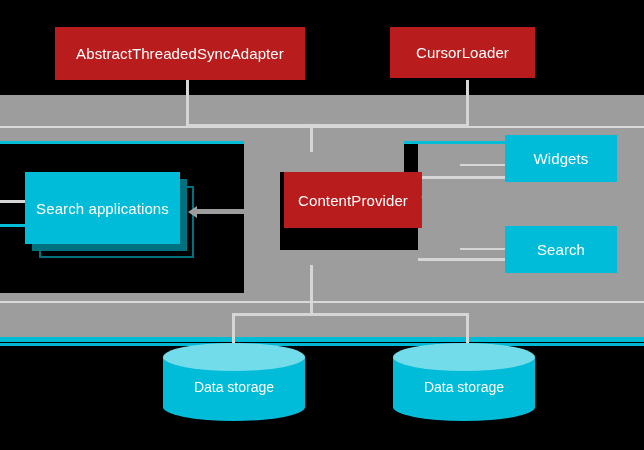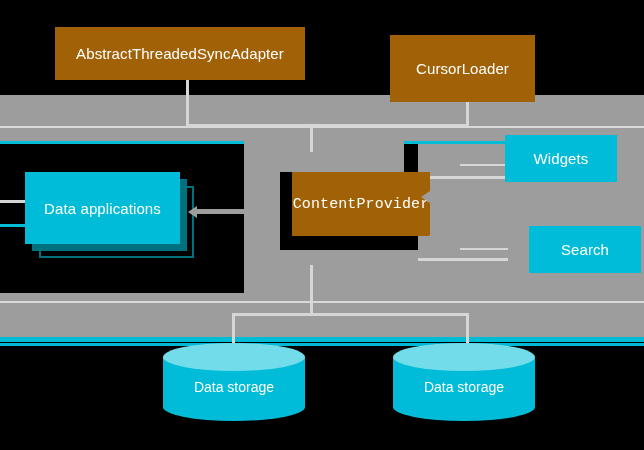--- a/index.html
+++ b/index.html
@@ -20,21 +20,21 @@
   
   .box{
     position:absolute;
     display:flex;align-items:center;justify-content:center;
     color:#ffffff;
     font-size:15px;
     letter-spacing:.1px;
     text-align:center;
     box-sizing:border-box;
   }
-  .green{background:#a16207;}
+  .green{background:#b91c1c;}
   .cyan{background:#00bcd8;}
   .teal-shadow{position:absolute;background:#00727f;}
   .teal-outline{position:absolute;border:2px solid #00727f;box-sizing:border-box;background:transparent;}
 
   
   .arrow-h{position:absolute;height:5px;background:#9d9d9d;}
   .arrow-head{position:absolute;width:0;height:0;}
   .ah-left{border-top:6px solid transparent;border-bottom:6px solid transparent;border-right:9px solid #9d9d9d;}
   .ah-right{border-top:6px solid transparent;border-bottom:6px solid transparent;border-left:9px solid #9d9d9d;}
   .ah-down{border-left:6px solid transparent;border-right:6px solid transparent;border-top:9px solid #9d9d9d;}
@@ -89,50 +89,50 @@
   <div class="connector" style="left:418px;top:176px;width:90px;height:3px;"></div>
   <div class="connector" style="left:418px;top:258px;width:90px;height:3px;"></div>
   <div class="connector" style="left:460px;top:164px;width:48px;height:2px;"></div>
   <div class="connector" style="left:460px;top:248px;width:48px;height:2px;"></div>
   <div class="connector" style="left:0;top:200px;width:25px;height:3px;"></div>
 
   <div class="box green" style="left:55px;top:27px;width:250px;height:53px;">
     <span>AbstractThreadedSyncAdapter</span>
   </div>
 
-  <div class="box green" style="left:390px;top:35px;width:145px;height:67px;">
+  <div class="box green" style="left:390px;top:27px;width:145px;height:51px;">
     <span>CursorLoader</span>
   </div>
 
   <div class="teal-outline" style="left:39px;top:186px;width:155px;height:72px;"></div>
   <div class="teal-outline" style="left:32px;top:179px;width:155px;height:72px;"></div>
   <div class="teal-shadow" style="left:32px;top:179px;width:155px;height:72px;"></div>
   <div class="box cyan" style="left:25px;top:172px;width:155px;height:72px;">
-    <span>Data applications</span>
+    <span>Search applications</span>
   </div>
 
-  <div class="box green" style="left:292px;top:172px;width:138px;height:64px;font-family:Liberation Mono, monospace;">
+  <div class="box green" style="left:284px;top:172px;width:138px;height:56px;">
     <span>ContentProvider</span>
   </div>
 
   <div class="arrow-h" style="left:197px;top:209px;width:82px;"></div>
   <div class="arrow-head ah-left" style="left:188px;top:206px;"></div>
   <div class="arrow-head ah-right" style="left:271px;top:206px;"></div>
 
   <div class="arrow-h" style="left:430px;top:194px;width:78px;"></div>
   <div class="arrow-head ah-left" style="left:421px;top:191px;"></div>
 
   <div class="arrow-h" style="left:430px;top:238px;width:78px;"></div>
   <div class="arrow-head ah-left" style="left:421px;top:235px;"></div>
 
   <div class="box cyan" style="left:505px;top:135px;width:112px;height:47px;">
     <span>Widgets</span>
   </div>
 
-  <div class="box cyan" style="left:529px;top:226px;width:112px;height:47px;">
+  <div class="box cyan" style="left:505px;top:226px;width:112px;height:47px;">
     <span>Search</span>
   </div>
 
   <div class="cyl" style="left:163px;top:343px;width:142px;height:78px;">
     <div class="cyl-body" style="top:14px;width:142px;height:50px;"></div>
     <div class="cyl-bottom" style="top:50px;width:142px;height:28px;"></div>
     <div class="cyl-top" style="width:142px;height:28px;"></div>
     <div class="cyl-label" style="top:36px;">Data storage</div>
   </div>
 

